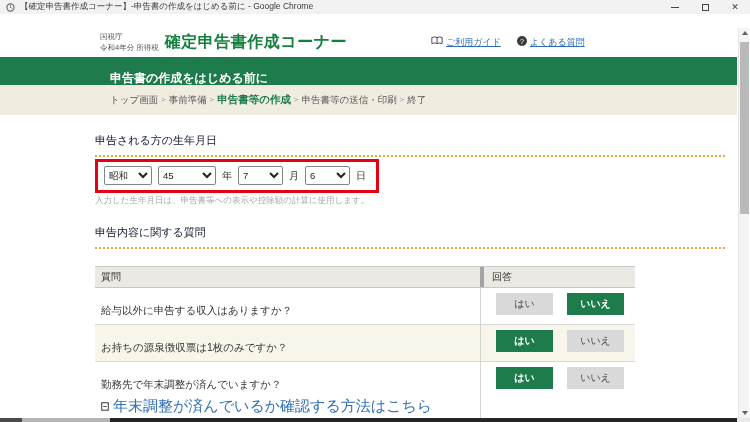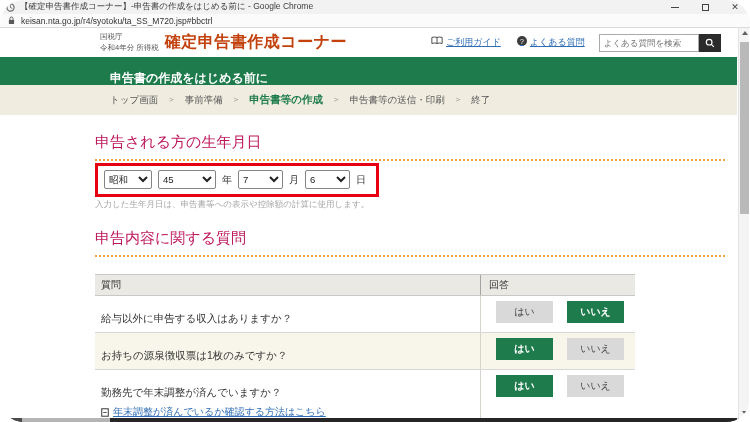--- a/index.html
+++ b/index.html
@@ -1,18 +1,18 @@
 <!DOCTYPE html>
 <html lang="ja"><head>
 <meta charset="utf-8">
 <style>
   * { margin:0; padding:0; box-sizing:border-box; }
   html,body { width:750px; height:422px; }
   body { font-family:"Liberation Sans","DejaVu Sans",sans-serif; background:#fff; }
-  #screen { position:relative; width:750px; height:422px; overflow:hidden; background:#fff;border-radius:24px; }
+  #screen { position:relative; width:750px; height:422px; overflow:hidden; background:#fff; }
 
   
   .titlebar { position:absolute; top:0; left:0; right:0; height:14px; background:#f2f2f2;
               display:flex; align-items:center; padding-left:6px; }
   .tab-title { font-size:8.5px; color:#3c3c3c; margin-left:5px; white-space:nowrap; }
   .win-controls { position:absolute; right:0; top:0; height:14px; display:flex; }
   .win-btn { width:30px; height:14px; display:flex; align-items:center; justify-content:center; color:#444; }
   .glyph-min { width:8px; height:1px; background:#444; display:inline-block; }
   .glyph-restore { width:7px; height:7px; border:1px solid #444; display:inline-block; }
   .glyph-close { font-size:9px; line-height:9px; color:#444; }
@@ -27,72 +27,72 @@
   .sb-arrow { position:absolute; left:0; width:11px; height:10px; display:flex; align-items:center; justify-content:center; }
   .sb-arrow.up { top:0; } .sb-arrow.down { bottom:0; }
   .tri-up { width:0; height:0; border-left:3px solid transparent; border-right:3px solid transparent; border-bottom:4px solid #606060; }
   .tri-down { width:0; height:0; border-left:3px solid transparent; border-right:3px solid transparent; border-top:4px solid #606060; }
   .sb-thumb { position:absolute; left:1px; top:14px; width:9px; height:172px; background:#b9b9b9; }
 
   
   .siteheader { position:absolute; top:28px; left:0; right:13px; height:29px; background:#fff;
                 display:flex; align-items:center; }
   .agency { margin-left:100px; font-size:7.5px; color:#555; line-height:1.35; white-space:nowrap; }
-  .site-title { font-size:16px; font-weight:bold; color:#c2410c; margin-left:6px; white-space:nowrap; letter-spacing:0.5px; }
+  .site-title { font-size:16px; font-weight:bold; color:#15803d; margin-left:6px; white-space:nowrap; letter-spacing:0.5px; }
   .hdr-link { display:flex; align-items:flex-start; font-size:9px; color:#2f6eb5; text-decoration:underline;
               white-space:nowrap; cursor:pointer; }
   .hdr-link.guide { margin-left:84px; }
   .hdr-link.faq { margin-left:16px; }
   .qmark { width:10px; height:10px; border-radius:50%; background:#3c3c3c; color:#fff; font-size:7px;
            display:inline-flex; align-items:center; justify-content:center; margin-right:3px; text-decoration:none; }
   .search-wrap { display:flex; margin-left:14px; }
   .search-input { width:100px; height:18px; border:1px solid #a9a9a9; font-size:8.5px; padding:0 4px; color:#333;
                   font-family:"Liberation Sans","DejaVu Sans",sans-serif; }
   .search-btn { width:22px; height:18px; background:#2b2b2b; border:none; display:flex; align-items:center;
                 justify-content:center; cursor:pointer; }
 
   
   .banner { position:absolute; top:57px; left:0; right:13px; height:42px; background:#1e7b4b;
             display:flex; align-items:center; }
   .banner-text { color:#fff; font-size:12px; font-weight:bold; margin-left:110px; }
 
   
   .breadcrumb { position:absolute; top:85px; left:0; right:13px; height:30px; background:#f0ede0;
                 display:flex; align-items:center; font-size:9.5px; color:#555; }
-  .breadcrumb .bc-wrap { margin-left:110px; display:flex; align-items:center; gap:9px; }
+  .breadcrumb .bc-wrap { margin-left:110px; display:flex; align-items:center; gap:1px; }
   .bc-item { color:#555; cursor:pointer; }
   .bc-item.active { color:#1e7b4b; font-weight:bold; font-size:10.5px; }
   .bc-sep { color:#8a8a8a; font-size:8.5px; }
 
   
   .main { position:absolute; top:115px; left:95px; width:630px; }
-  .section-title { font-size:15px; color:#be185d; padding-bottom:7px; border-bottom:2px dotted #f0a23c; margin-top:18px; }
+  .section-title { font-size:11px; color:#0f172a; padding-bottom:7px; border-bottom:2px dotted #f0a23c; margin-top:18px; }
   .section-title.first { margin-top:18px; }
 
   .birth-row { margin-top:2px; display:inline-flex; align-items:center; gap:6px;
                border:3px solid #e60012; padding:4px 10px 5px 6px; }
   .birth-row select { height:19px; font-size:9.5px; color:#222; border:1px solid #848484; border-radius:2px;
                       background:#fff; font-family:"Liberation Sans","DejaVu Sans",sans-serif; }
   .sel-era { width:48px; } .sel-year { width:58px; } .sel-month { width:45px; } .sel-day { width:45px; }
   .date-label { font-size:10px; color:#333; }
   .birth-note { font-size:8.5px; color:#a6a6a6; margin-top:2px; }
 
   
   .q-table { margin-top:17px; width:540px; border-top:1px solid #c8c8c8; }
   .q-head { display:flex; background:#eae9e4; border-bottom:1px solid #c8c8c8; height:21px; align-items:center; }
   .q-head .col-q { width:385px; padding-left:6px; font-size:10px; color:#333; }
-  .q-head .col-a { width:155px; padding-left:8px; font-size:10px; color:#333; border-left:1px solid #a3a3a3; height:100%; display:flex; align-items:center; }
+  .q-head .col-a { width:155px; padding-left:8px; font-size:10px; color:#333; border-left:4px solid #a3a3a3; height:100%; display:flex; align-items:center; }
   .q-row { display:flex; border-bottom:1px solid #d8d8d8; background:#fff; min-height:37px; }
   .q-row.alt { background:#f8f6ea; }
   .q-cell { width:385px; padding:16px 8px 6px 6px; }
   .a-cell { width:155px; border-left:1px solid #d5d3cc; padding:5px 0 5px 15px; }
   .q-text { font-size:10.5px; color:#333; }
   .q-sub { font-size:9px; color:#888; margin-top:3px; }
   .q-link { display:flex; align-items:center; gap:4px; margin-top:5px; cursor:pointer; }
-  .q-link-text { font-size:10px; color:#2f6eb5; text-decoration:underline; }
+  .q-link-text { font-size:15px; color:#2f6eb5; }
   .ans-group { display:flex; gap:14px; }
   .ans-btn { width:57px; height:22px; font-size:10px; background:#d9d9d9; color:#444; border:none;
              cursor:pointer; font-family:"Liberation Sans","DejaVu Sans",sans-serif; }
   .ans-btn.selected { background:#1e7b4b; color:#fff; font-weight:bold; }
 
   
   .bottom-strip { position:absolute; bottom:0; left:0; right:0; height:4px; background:#262626; display:flex; }
   .bs-seg1 { width:22px; height:100%; background:#4a4a4a; }
   .bs-seg2 { width:88px; height:100%; background:#b5b5b5; }
   .bs-seg3 { flex:1; height:100%; background:#262626; }
@@ -119,60 +119,40 @@
         </div>
       <div class="win-btn">
           <span class="glyph-restore"></span>
         </div>
       <div class="win-btn">
           <span class="glyph-close">✕</span>
         </div>
     </div>
   </div>
 
-  <div class="urlbar">
-    <span>
-      <svg class="icon-svg" width="7" height="9" viewBox="0 0 8 10">
-          <rect x="1" y="4" width="6" height="5" rx="0.5" fill="#5a5a5a"></rect>
-          <path d="M2.2 4 V2.8 a1.8 1.8 0 0 1 3.6 0 V4" fill="none" stroke="#5a5a5a" stroke-width="1.1"></path>
-        </svg>
-    </span>
-    <span class="url-text">keisan.nta.go.jp/r4/syotoku/ta_SS_M720.jsp#bbctrl</span>
-  </div>
 
   <div class="siteheader">
     <div class="agency">
       <div>国税庁</div>
       <div>令和4年分 所得税</div>
     </div>
     <div class="site-title">確定申告書作成コーナー</div>
     <div class="hdr-link guide">
       <span style="margin-right:3px;">
         <svg class="icon-svg" width="12" height="9" viewBox="0 0 14 10">
             <path d="M1 1.5 Q4 0.2 7 1.5 Q10 0.2 13 1.5 V8.5 Q10 7.2 7 8.5 Q4 7.2 1 8.5 Z" fill="none" stroke="#444" stroke-width="1.1"></path>
             <line x1="7" y1="1.5" x2="7" y2="8.5" stroke="#444" stroke-width="1.1"></line>
           </svg>
       </span>
       <span>ご利用ガイド</span>
     </div>
     <div class="hdr-link faq">
       <span class="qmark">?</span>
       <span>よくある質問</span>
     </div>
-    <div class="search-wrap">
-      <input class="search-input" type="text" placeholder="よくある質問を検索" style="">
-      <button class="search-btn">
-        <span>
-          <svg class="icon-svg" width="10" height="10" viewBox="0 0 12 12">
-              <circle cx="5" cy="5" r="3.4" fill="none" stroke="#fff" stroke-width="1.4"></circle>
-              <line x1="7.6" y1="7.6" x2="10.6" y2="10.6" stroke="#fff" stroke-width="1.4"></line>
-            </svg>
-        </span>
-      </button>
-    </div>
   </div>
 
   <div class="banner">
     <span class="banner-text">申告書の作成をはじめる前に</span>
   </div>
 
   <div class="breadcrumb">
     <div class="bc-wrap">
       <span class="bc-item">トップ画面</span>
       <span class="bc-sep">＞</span>

